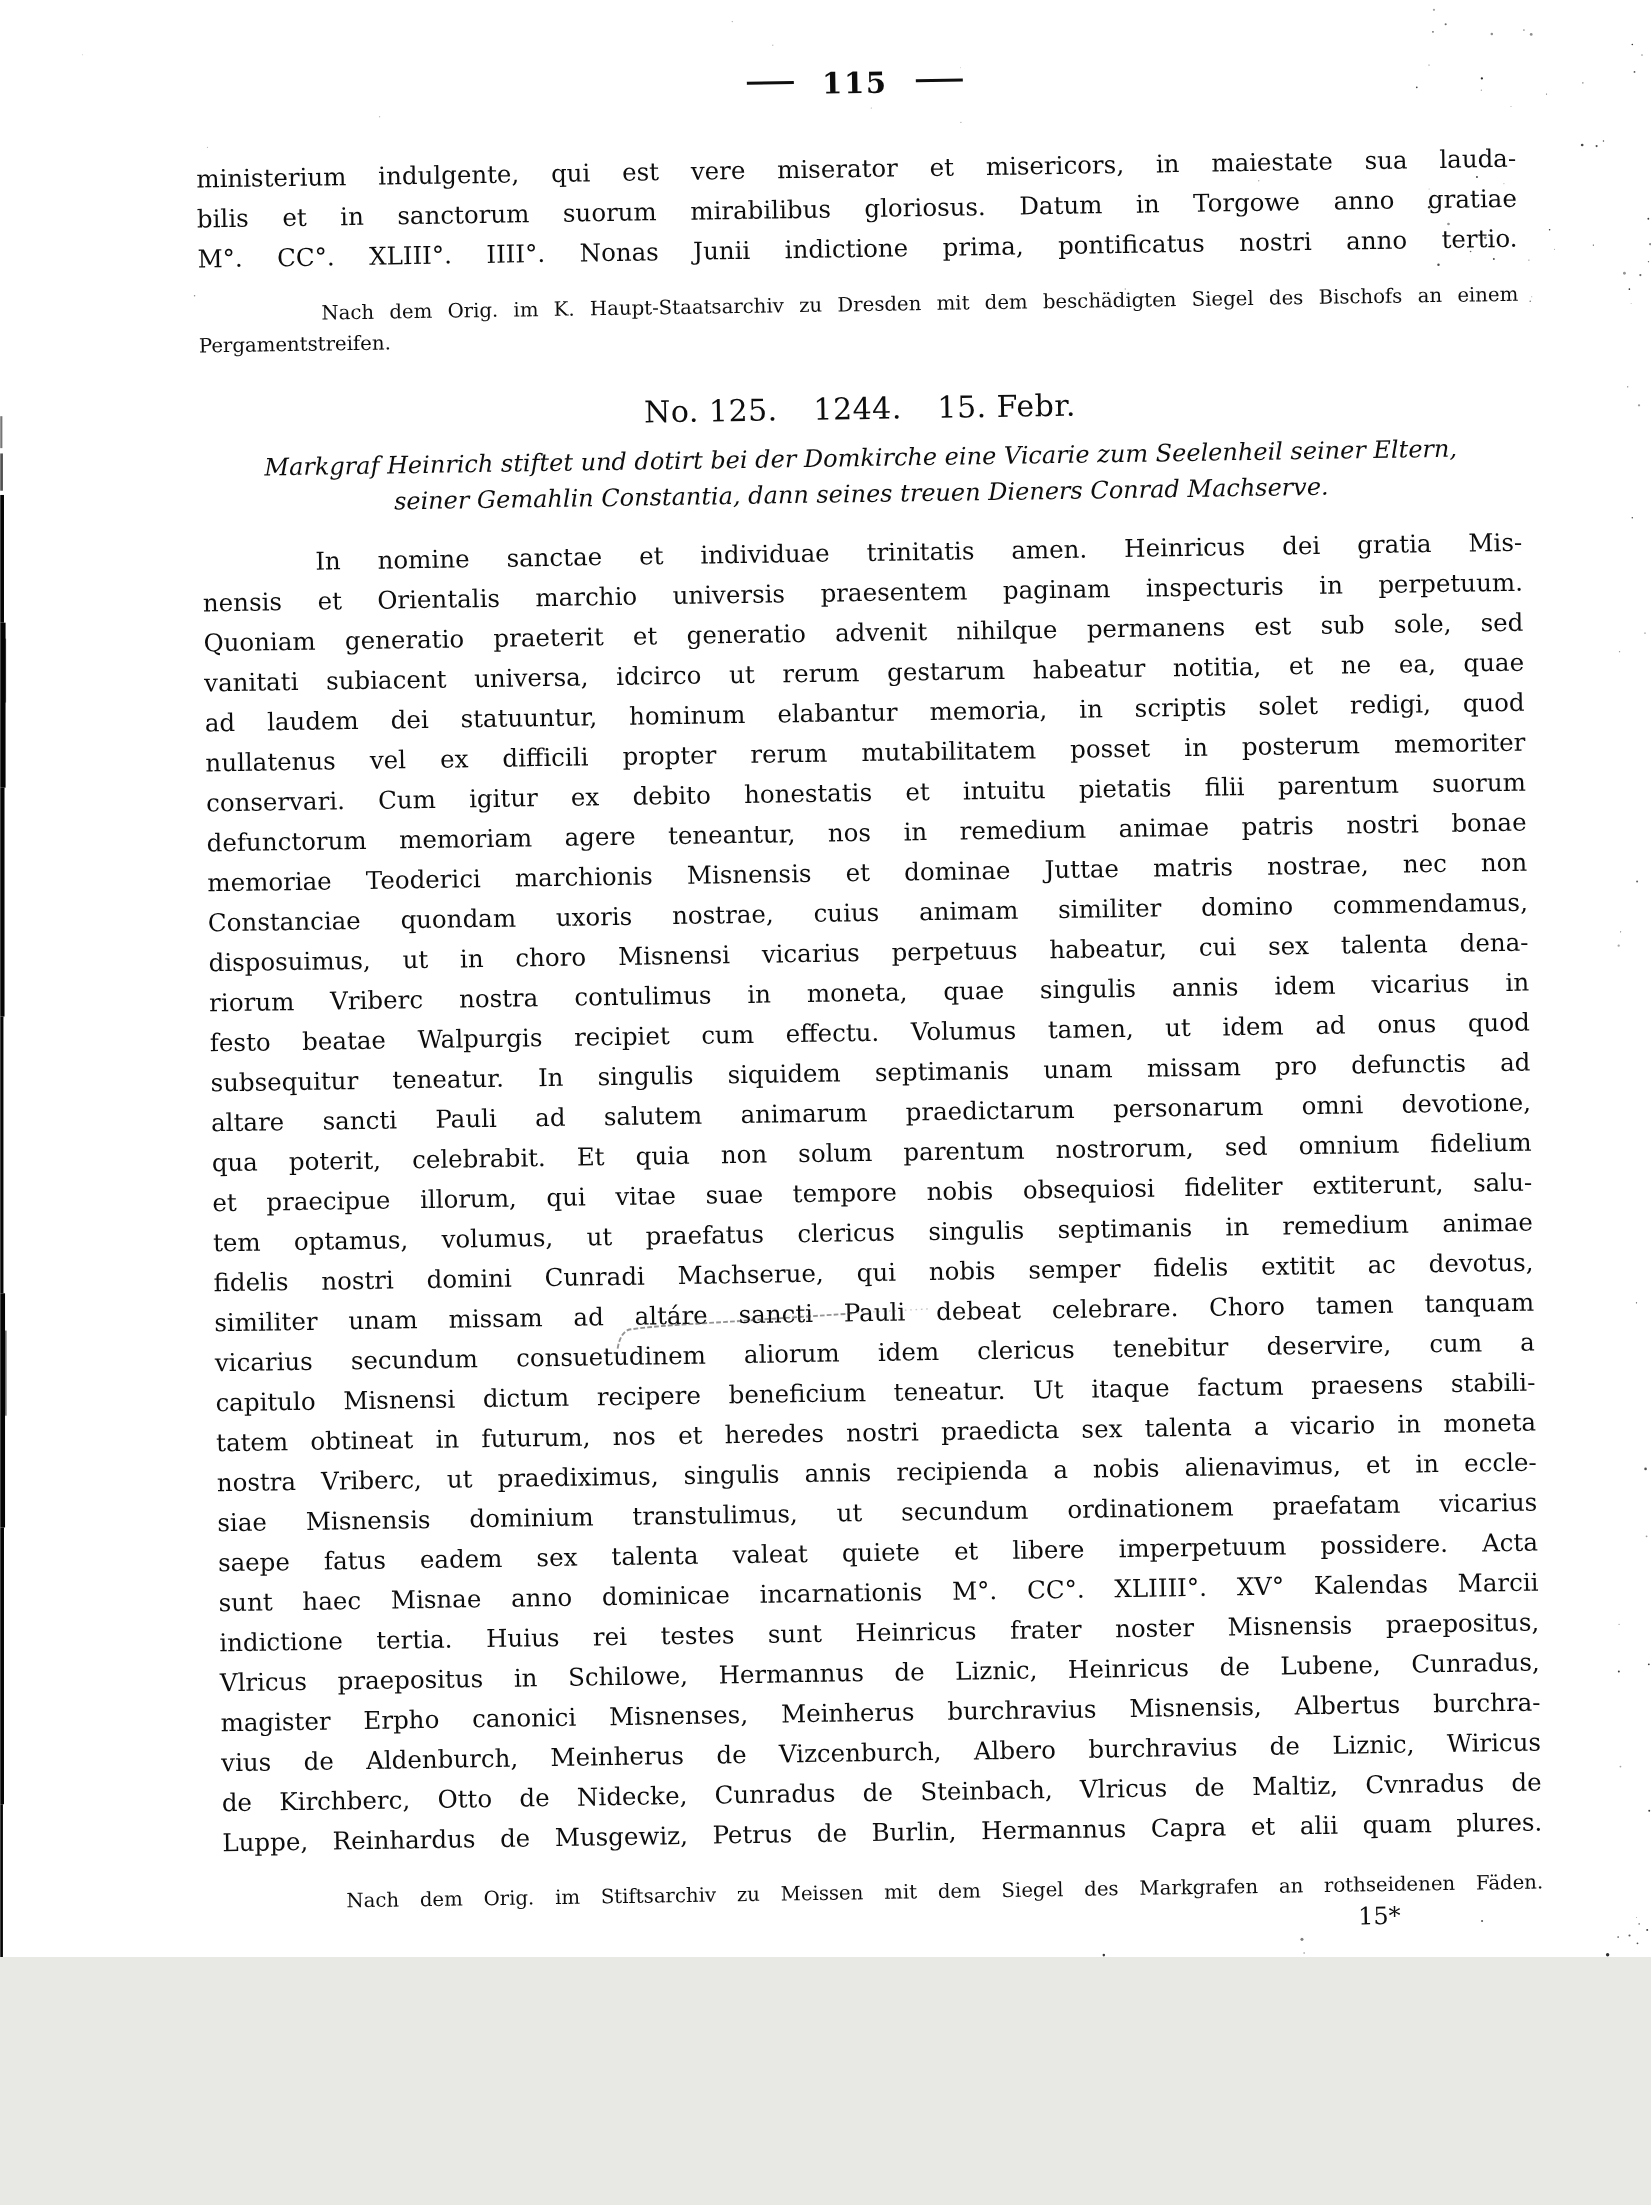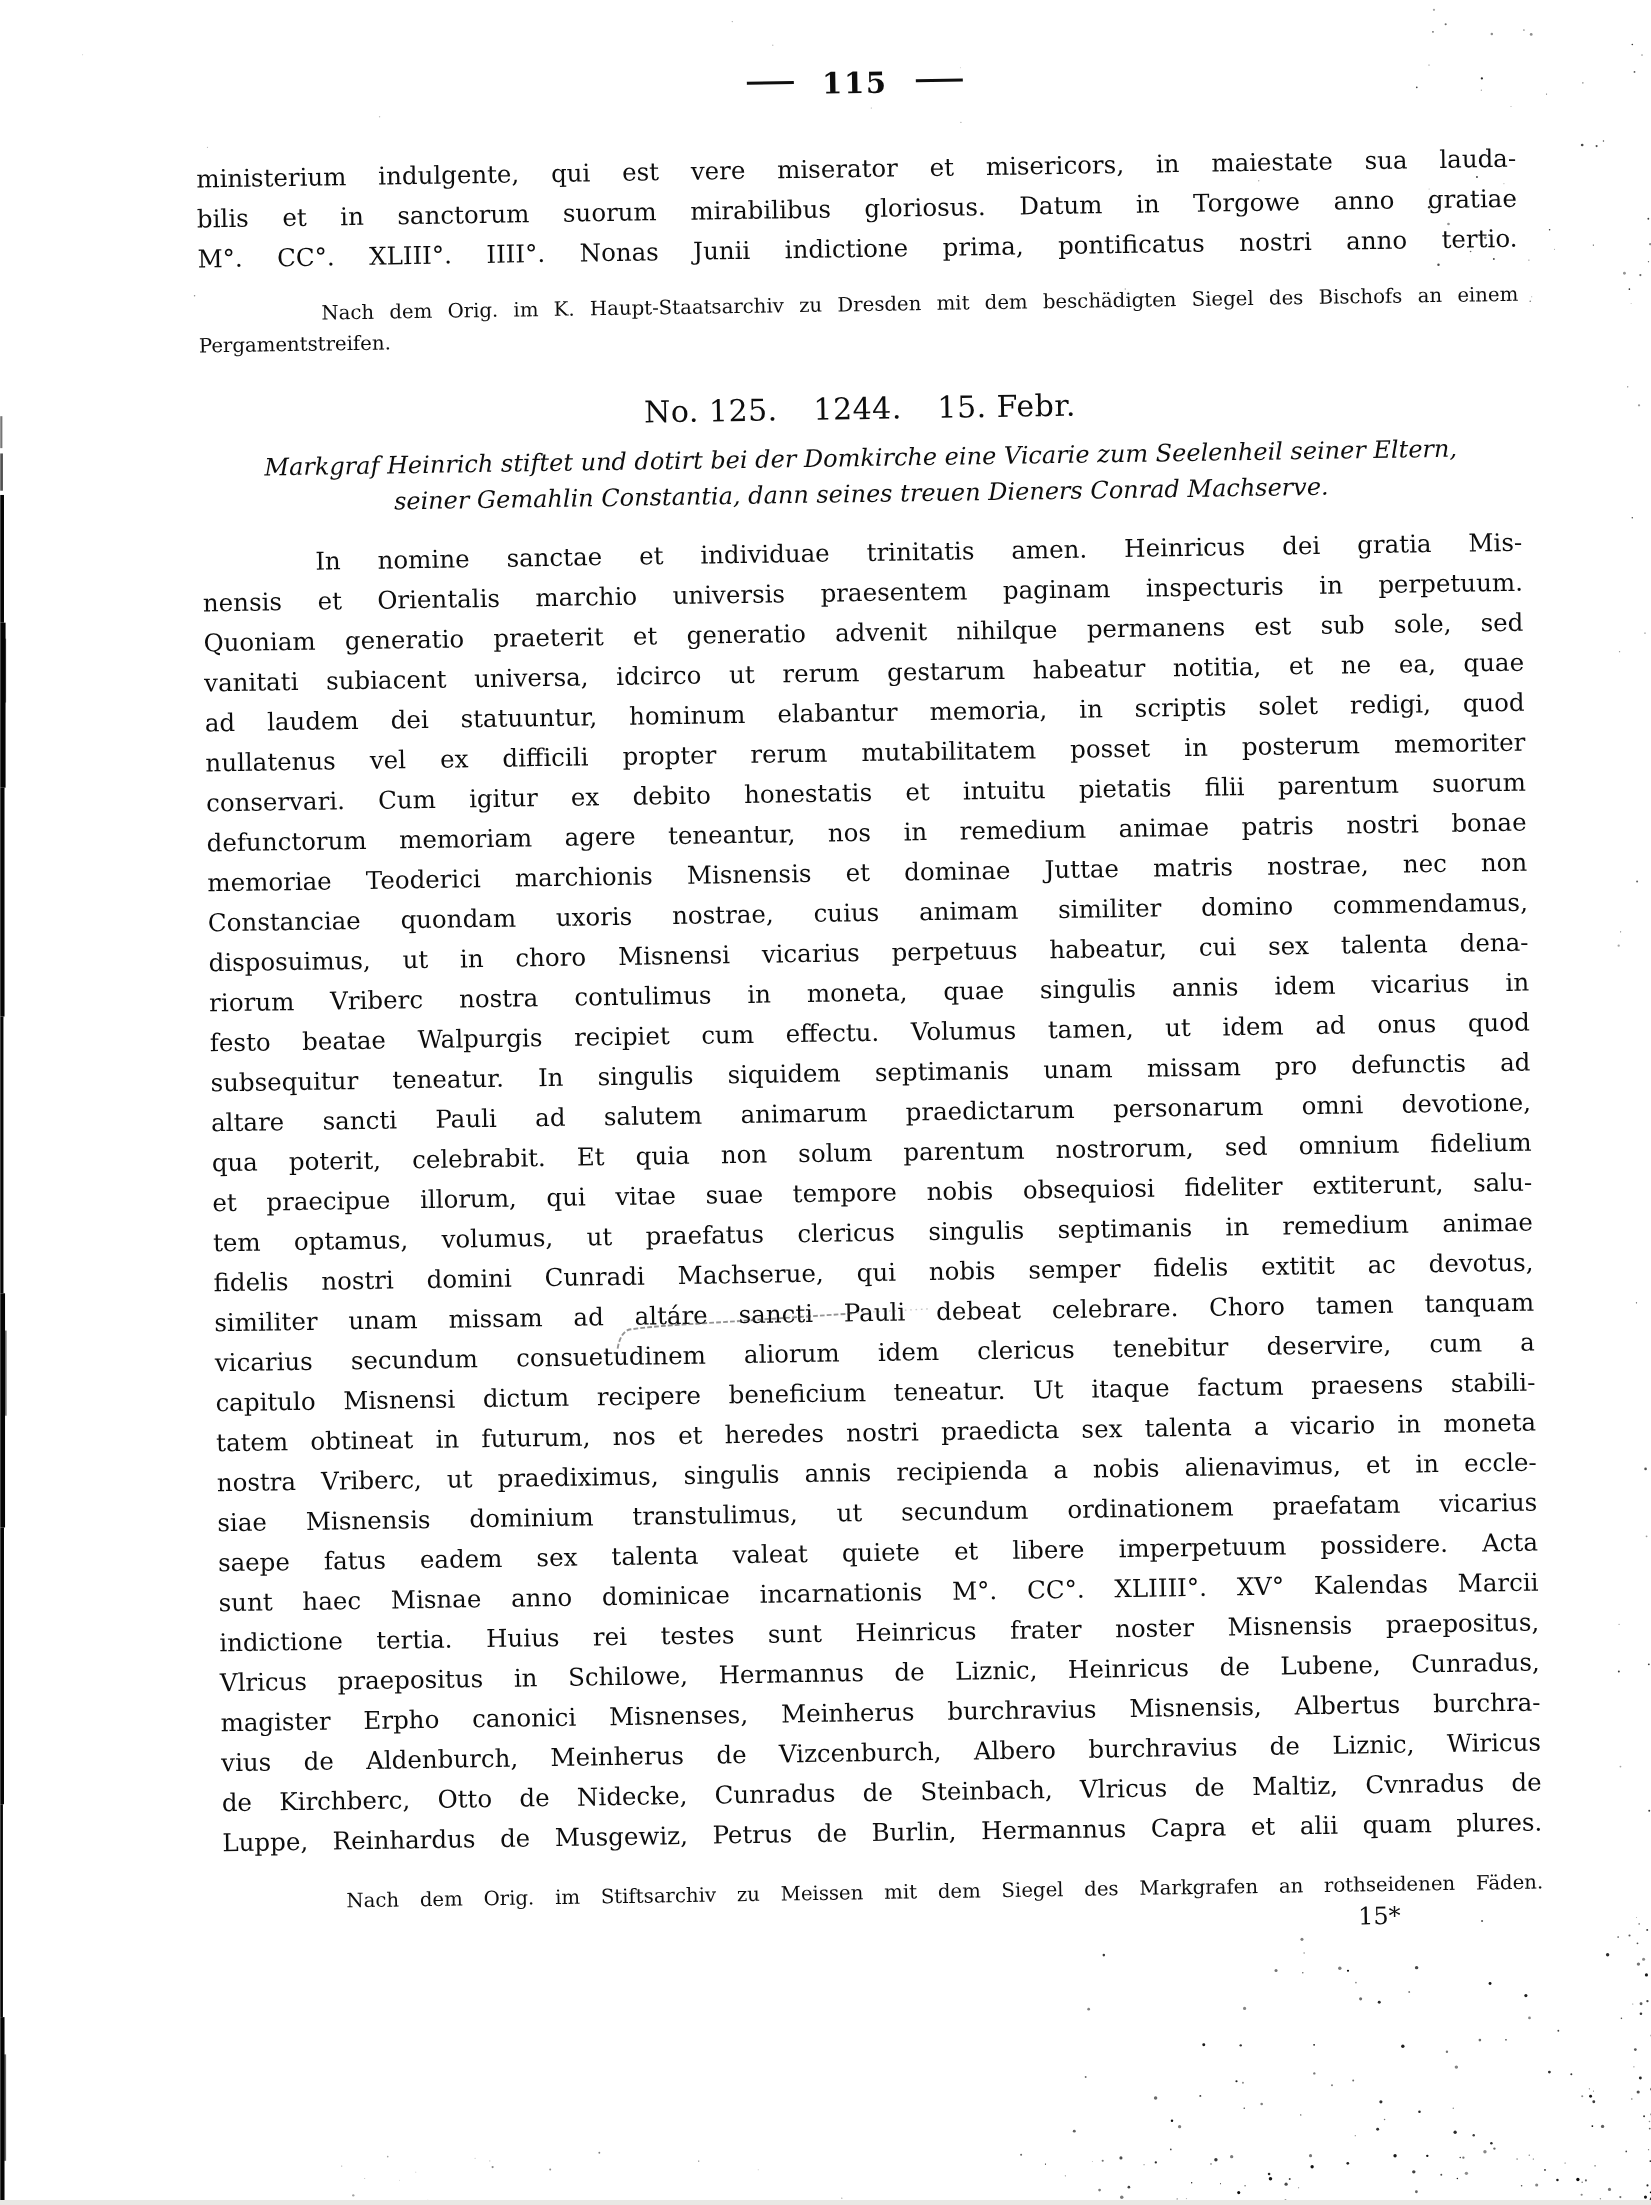--- a/index.html
+++ b/index.html
@@ -1,18 +1,18 @@
 <!DOCTYPE html>
 <html style="font-size:8.5px"><head>
 <meta charset="utf-8">
 <style>
   html,body{margin:0;padding:0;background:#e8e8e4;}
   .page{
     position:relative;
-    width:1652px;height:2200px;
+    width:1652px;height:1957px;
     background:#ffffff;
     overflow:hidden;
     font-family:"DejaVu Serif","Liberation Serif",serif;
     color:#0e0e0e;
   }
   .content{
     position:absolute;
     left:208px;top:51px;width:1320px;
     transform:rotate(-0.9deg);
     transform-origin:50% 46%;

